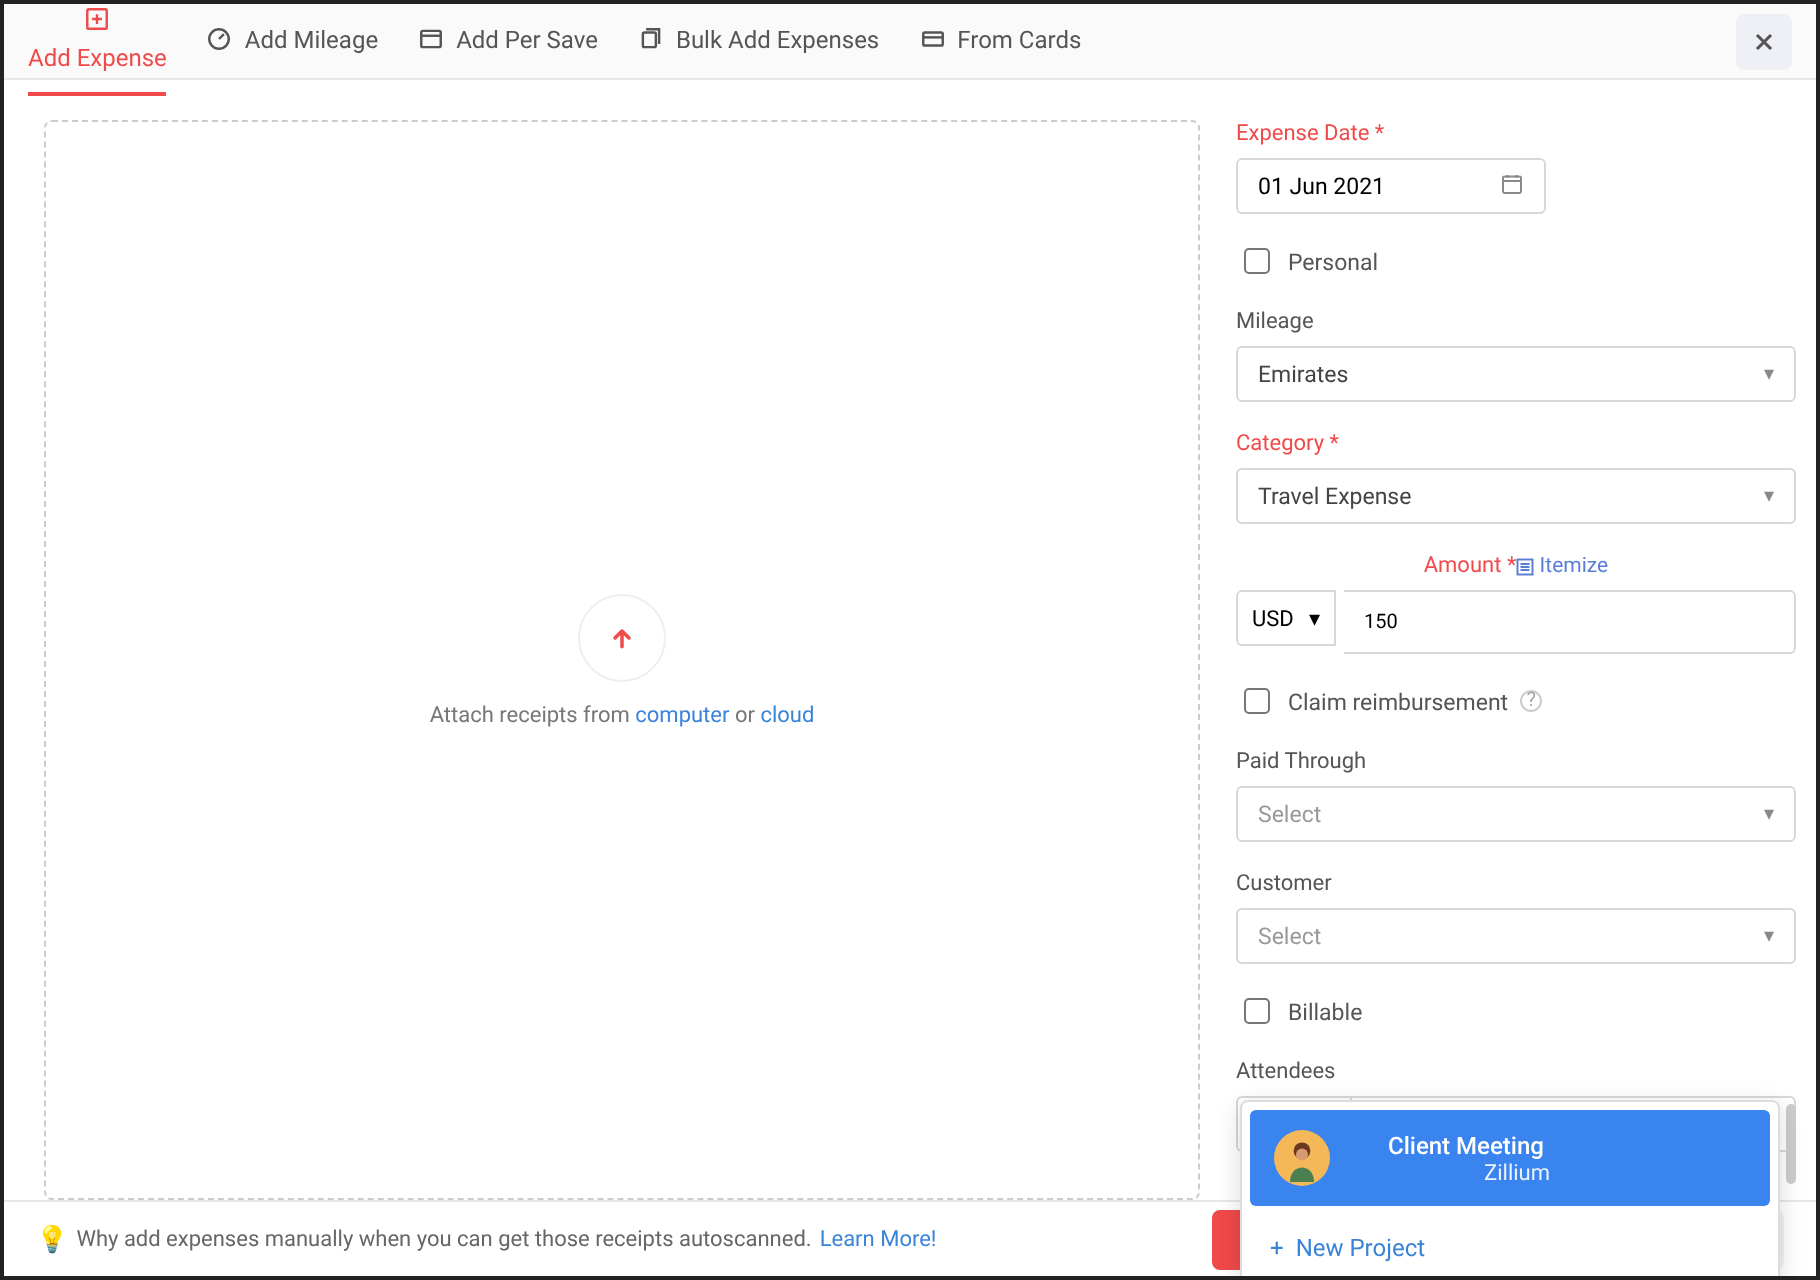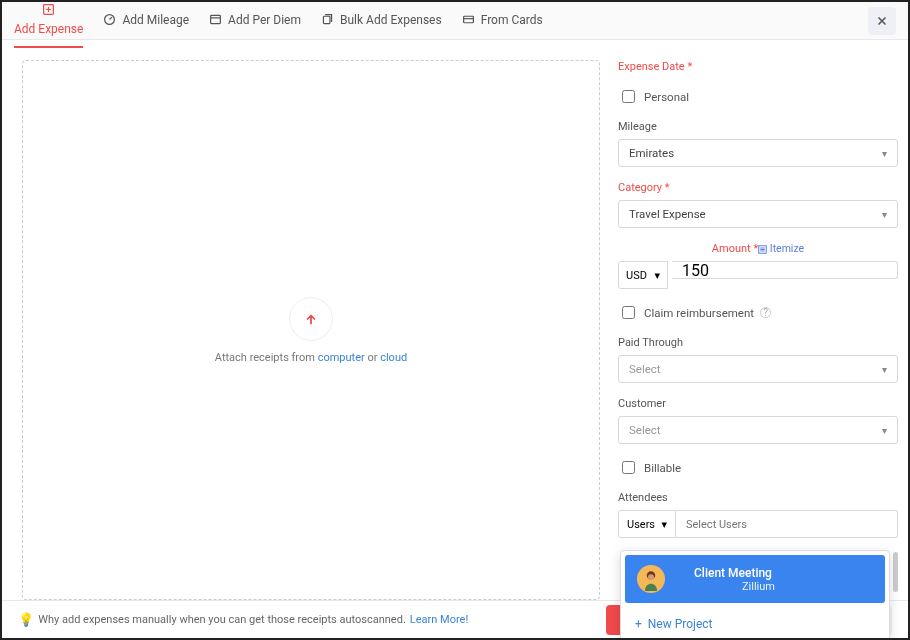--- a/index.html
+++ b/index.html
@@ -21,21 +21,21 @@
     .field-label { font-size: 11px; color: #555; margin-bottom: 6px; display: block; }
     .field-label.req { color: #f04a4a; }
     .asterisk { color: #f04a4a; }
     .input, .select { width: 100%; border: 1px solid #d8d8d8; border-radius: 3px; padding: 6px 10px; font-size: 11.5px; color: #444; background: #fff; height: 28px; display: flex; align-items: center; justify-content: space-between; }
     .select .caret { color: #888; font-size: 10px; }
     .date-input { width: 155px; display: flex; align-items: center; justify-content: space-between; border: 1px solid #d8d8d8; border-radius: 3px; padding: 6px 10px; font-size: 11.5px; height: 28px; }
     .checkbox-row { display: flex; align-items: center; gap: 6px; font-size: 11.5px; color: #555; }
     .checkbox-row input { width: 13px; height: 13px; }
     .amount-row { display: flex; gap: 4px; }
     .currency-select { width: 50px; border: 1px solid #d8d8d8; border-radius: 3px 0 0 3px; padding: 6px 7px; font-size: 11px; display: flex; align-items: center; justify-content: space-between; height: 28px; }
-    .amount-input { flex: 1; border: 1px solid #d8d8d8; border-left: none; border-radius: 0 3px 3px 0; padding: 6px 10px; font-size: 16px; height: 18px; }
+    .amount-input { flex: 1; border: 1px solid #d8d8d8; border-left: none; border-radius: 0 3px 3px 0; padding: 6px 10px; font-size: 10px; height: 32px; }
     .amount-label-row { display: flex; justify-content: center; align-items: center; margin-bottom: 6px; }
     .itemize { font-size: 10.5px; color: #5a7ed8; }
     .attendees-row { display: flex; }
     .users-select { width: 58px; border: 1px solid #d8d8d8; border-radius: 3px 0 0 3px; padding: 6px 8px; font-size: 11px; display: flex; align-items: center; justify-content: space-between; height: 28px; }
     .users-input { flex: 1; border: 1px solid #d8d8d8; border-left: none; border-radius: 0 3px 3px 0; padding: 6px 10px; font-size: 11px; height: 28px; color: #999; }
     .dropdown { position: absolute; right: 18px; top: 510px; width: 270px; background: #fff; border-radius: 4px; box-shadow: 0 3px 12px rgba(0,0,0,0.15); border: 1px solid #ddd; z-index: 10; }
     .dd-item { padding: 10px 12px; display: flex; align-items: center; gap: 29px; }
     .dd-item.selected { background: #3a84f0; color: #fff; border-radius: 3px; margin: 4px; }
     .avatar { width: 28px; height: 28px; border-radius: 50%; background: #f5b858; display: flex; align-items: center; justify-content: center; overflow: hidden; }
     .avatar svg { width: 24px; height: 24px; }
@@ -77,21 +77,21 @@
       </span>
       <span>Add Mileage</span>
     </div>
     <div class="tab">
       <span class="tab-icon">
         <svg viewBox="0 0 16 16" width="13" height="13" fill="none" stroke="#555" stroke-width="1.5">
             <rect x="2" y="3" width="12" height="10" rx="1"></rect>
             <path d="M2 6h12"></path>
           </svg>
       </span>
-      <span>Add Per Diem</span>
+      <span>Add Per Save</span>
     </div>
     <div class="tab">
       <span class="tab-icon">
         <svg viewBox="0 0 16 16" width="13" height="13" fill="none" stroke="#555" stroke-width="1.5">
             <rect x="3" y="4" width="8" height="9" rx="1"></rect>
             <path d="M5 2h8v9"></path>
           </svg>
       </span>
       <span>Bulk Add Expenses</span>
     </div>
@@ -122,20 +122,29 @@
       </div>
       <div class="attach-text">
         <span>Attach receipts from </span><span class="link">computer</span><span> or </span><span class="link">cloud</span>
       </div>
     </div>
   </div>
 
   <div class="right-panel">
     <div class="field">
       <label class="field-label req"><span>Expense Date</span> <span class="asterisk">*</span></label>
+      <div class="date-input">
+        <span>01 Jun 2021</span>
+        <span>
+          <svg viewBox="0 0 16 16" width="12" height="12" fill="none" stroke="#888" stroke-width="1.3">
+              <rect x="2" y="3" width="12" height="11" rx="1"></rect>
+              <path d="M2 6h12M5 2v2M11 2v2"></path>
+            </svg>
+        </span>
+      </div>
     </div>
 
     <div class="field checkbox-row">
       <input type="checkbox" style="">
       <span>Personal</span>
     </div>
 
     <div class="field">
       <label class="field-label">Mileage</label>
       <div class="select">

